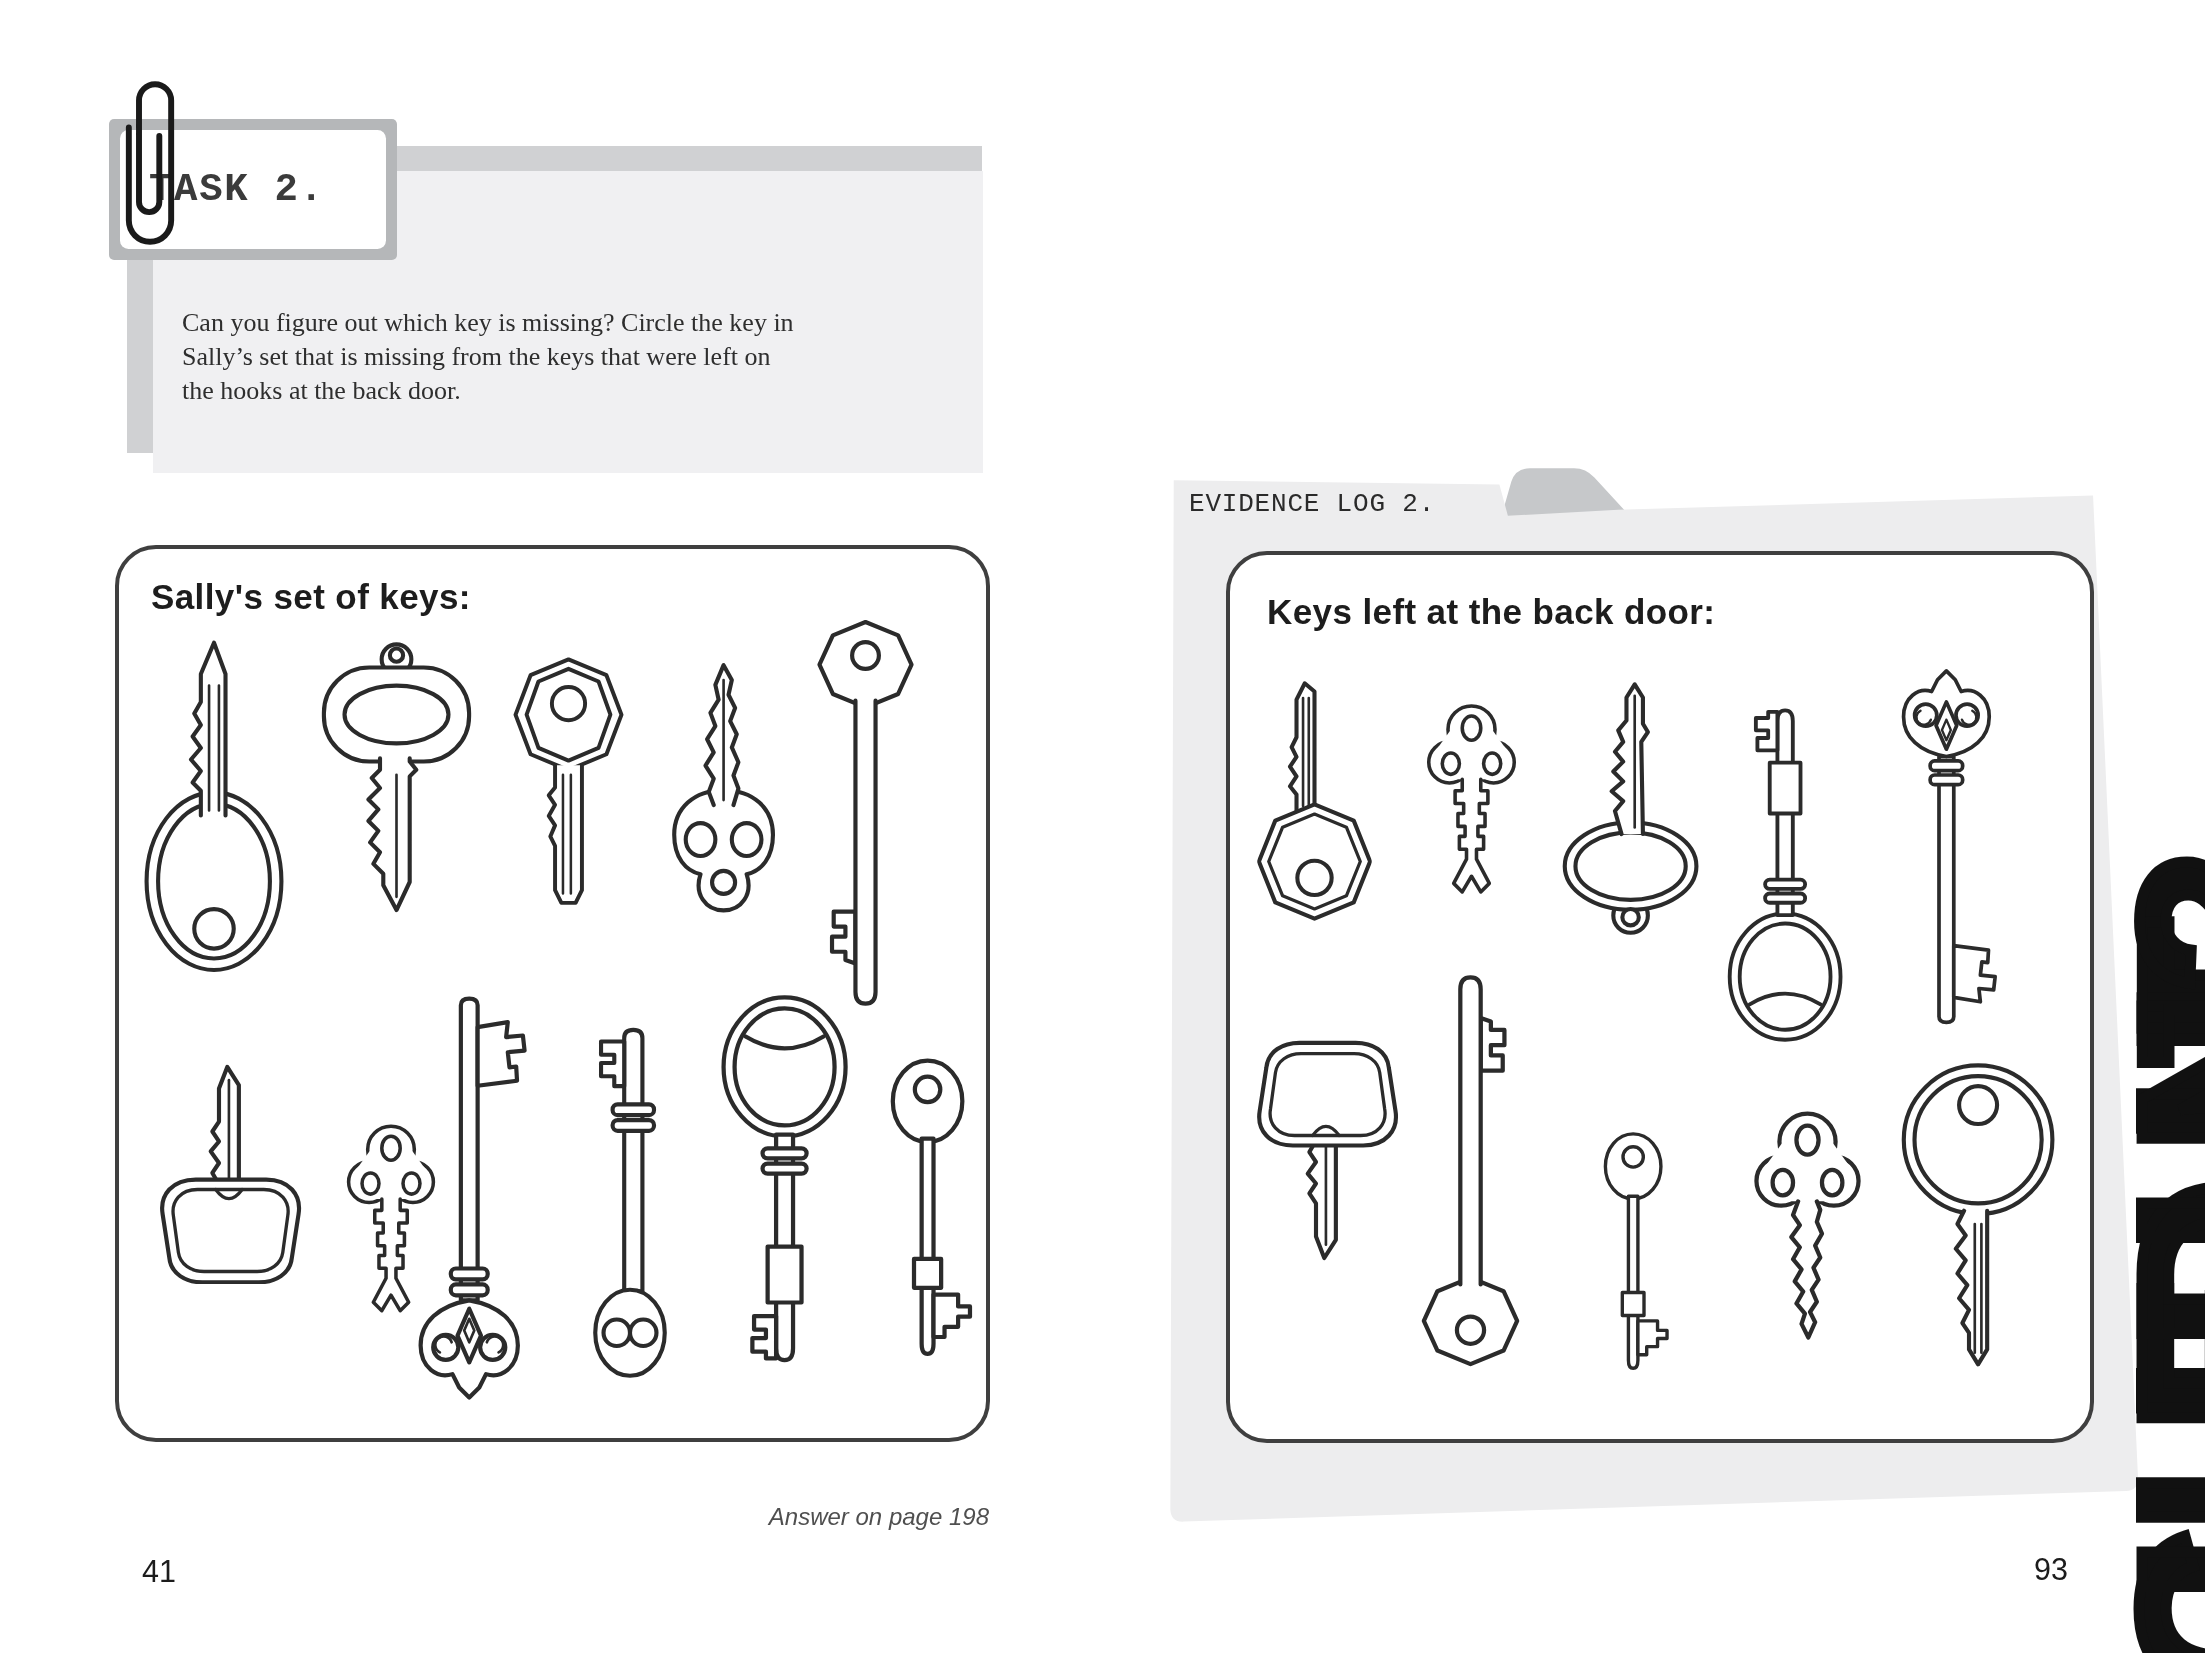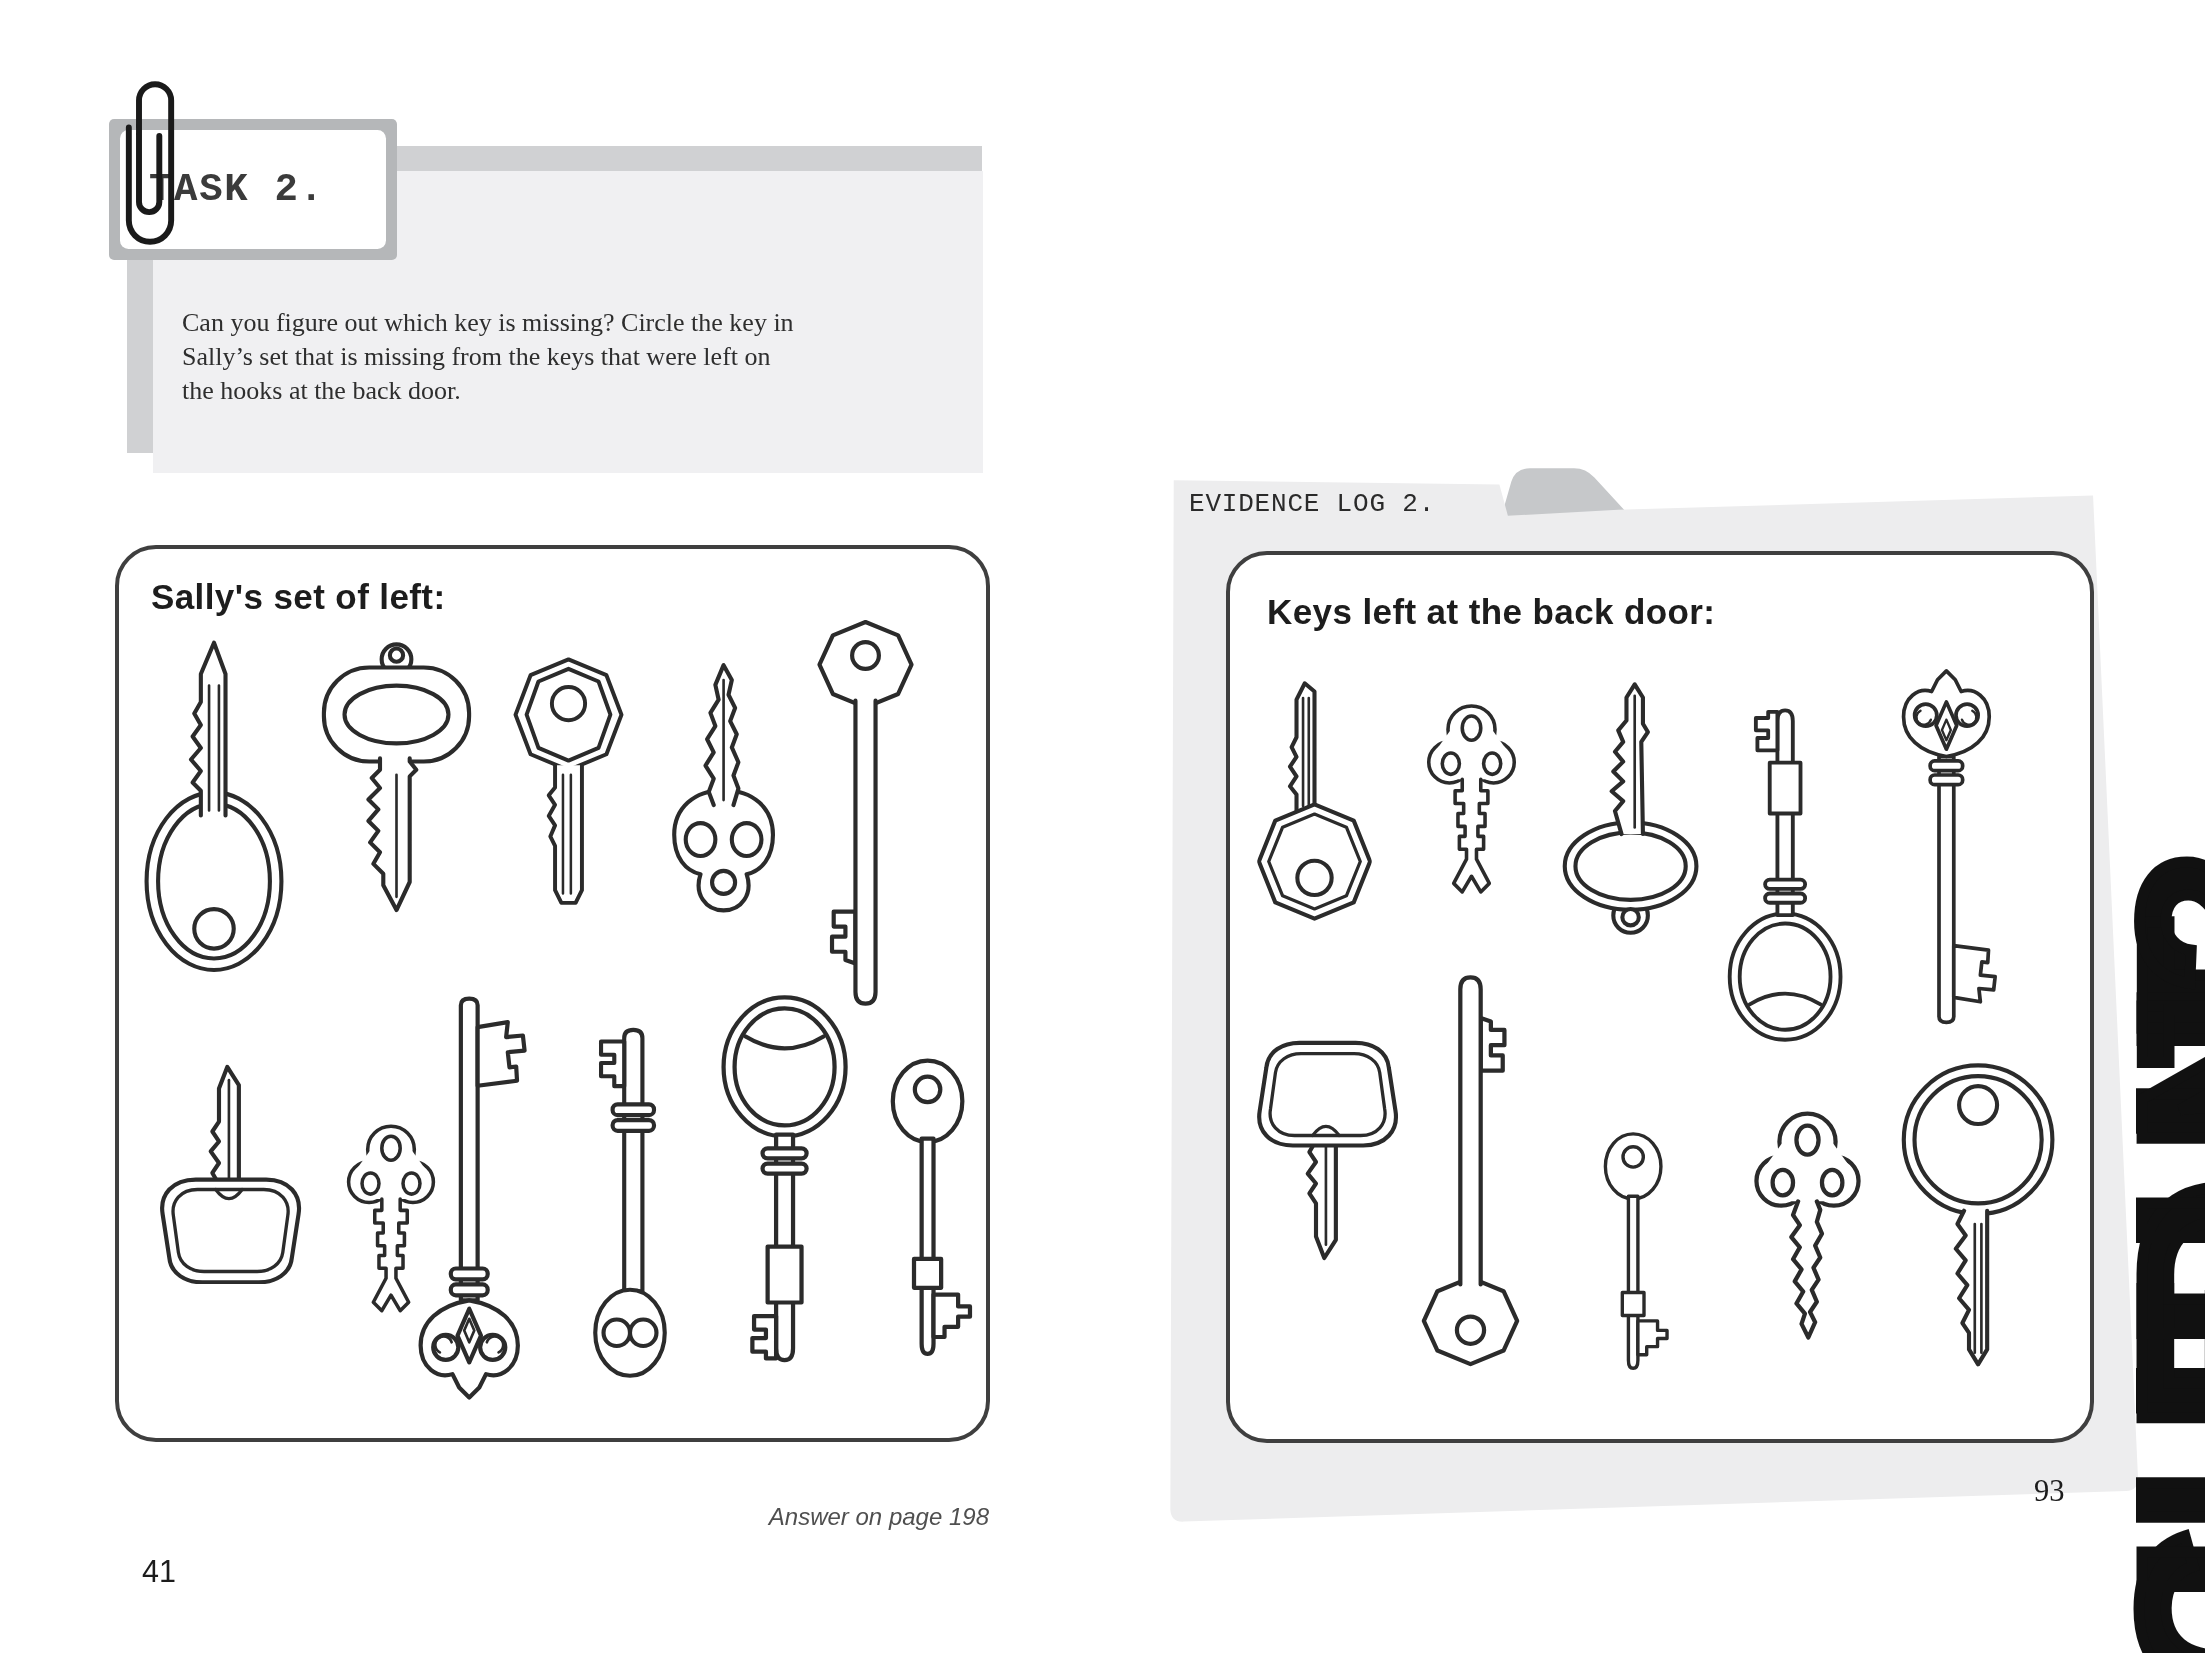--- a/index.html
+++ b/index.html
@@ -38,21 +38,21 @@
                   letter-spacing:0.8px;color:#2a2a2a;}
   
   .key{position:absolute;z-index:3;overflow:visible;}
   .flipv{transform:scaleY(-1);}
   .flipr{transform:rotate(180deg);}
   
   .answer-note{position:absolute;left:729px;top:1503px;width:260px;text-align:right;z-index:4;
                font-family:Liberation Sans, sans-serif;font-style:italic;font-size:24px;color:#4f4f4f;}
   .page-num{position:absolute;z-index:4;font-size:30.5px;color:#1c1c1c;}
   #pn-left{left:142px;top:1554px;}
-  #pn-right{left:2034px;top:1474px;font-family:Liberation Serif, serif;}
+  #pn-right{left:2034px;top:1552px;}
   
   .side-title{position:absolute;left:2105px;top:-47px;height:1747px;width:254px;z-index:6;
               writing-mode:vertical-rl;transform:rotate(180deg);
               font-weight:bold;font-size:239px;letter-spacing:-75px;color:#111111;
               -webkit-text-stroke:11px #111111;line-height:239px;white-space:nowrap;}
 </style>
 </head>
 <body>
 
 <div id="page">
@@ -243,21 +243,21 @@
     </div>
   </div>
   <svg id="paperclip" width="70" height="182" viewBox="0 0 82 215">
     <path d="M16,62 L16,172 a25,25 0 0 0 50,0 L66,30 a19,19 0 0 0 -38,0 L28,150 a12,12 0 0 0 24,0 L52,72" fill="none" stroke="#1a1a1a" stroke-width="7" stroke-linecap="round"></path>
   </svg>
 
   <div class="evidence-label">EVIDENCE LOG 2.</div>
 
   <div id="panel-sally" class="key-panel"></div>
   <div id="panel-backdoor" class="key-panel"></div>
-  <div id="title-sally" class="panel-title">Sally's set of left:</div>
+  <div id="title-sally" class="panel-title">Sally's set of keys:</div>
   <div id="title-backdoor" class="panel-title">Keys left at the back door:</div>
 
   <div id="keys-layer">
       <svg class="key" width="148" height="356" style="left: 140px; top: 623px;" viewBox="0 0 175 420">
         <use href="#k-yale-oval" xlink:href="#k-yale-oval"></use>
       </svg>
       <svg class="key" width="165" height="302" style="left: 314px; top: 632px;" viewBox="0 0 195 356">
         <use href="#k-ovalring" xlink:href="#k-ovalring"></use>
       </svg>
       <svg class="key" width="119" height="288" style="left: 509px; top: 647px;" viewBox="0 0 140 340">

